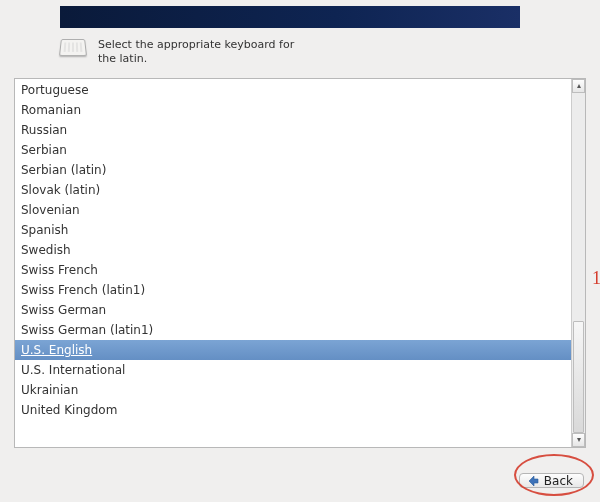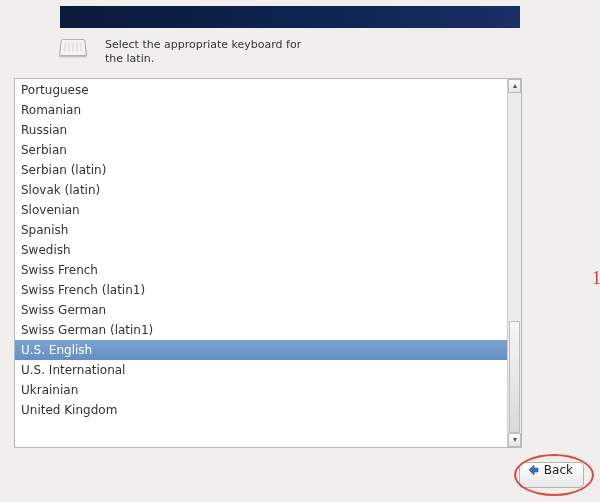--- a/index.html
+++ b/index.html
@@ -15,21 +15,21 @@
   .header-banner {
     position: absolute;
     left: 60px; top: 6px;
     width: 460px; height: 22px;
     background: linear-gradient(90deg, #0a1a3a 0%, #0e2452 60%, #1a2f66 100%);
   }
   .instruction {
     position: absolute;
     left: 14px; top: 38px;
     display: flex; align-items: flex-start;
-    gap: 19px;
+    gap: 12px;
     padding-left: 46px;
   }
   .kbd-icon {
     width: 26px; height: 18px;
     background: #f4f3f1;
     border: 1px solid #aaa;
     border-radius: 2px;
     transform: perspective(40px) rotateX(20deg);
     box-shadow: 0 1px 1px rgba(0,0,0,0.2);
     position: relative;
@@ -42,21 +42,21 @@
     opacity: 0.4;
   }
   .instruction-text {
     font-size: 11px;
     line-height: 1.25;
     color: #333;
   }
   .listbox-wrap {
     position: absolute;
     left: 14px; top: 78px;
-    width: 508px; height: 370px;
+    width: 572px; height: 370px;
     background: #fff;
     border: 1px solid #b8b8b8;
     display: flex;
   }
   .listbox {
     flex: 1;
     overflow: hidden;
     padding: 1px 0;
   }
   .list-item {
@@ -65,20 +65,21 @@
     height: 20px;
     padding: 0 6px;
     color: #333;
     white-space: nowrap;
     cursor: pointer;
   }
   .list-item.selected {
     background: #6e97c8;
     background: linear-gradient(#7ba4d4, #648fc4);
     color: #fff;
+    text-decoration: underline;
   }
   .scrollbar {
     width: 14px;
     background: #ececec;
     border-left: 1px solid #ccc;
     display: flex; flex-direction: column;
     align-items: stretch;
   }
   .sb-btn {
     height: 14px;
@@ -97,26 +98,26 @@
     border-radius: 1px;
     cursor: pointer;
   }
   .button-row {
     position: absolute;
     right: 16px; bottom: 14px;
     display: flex; gap: 10px;
   }
   .btn {
     min-width: 64px;
-    height: 26px;
+    height: 15px;
     padding: 0 10px 0 6px;
     background: linear-gradient(#fdfdfd,#e8e8e8);
     border: 1px solid #b5b5b5;
     border-radius: 4px;
-    display: flex; gap: 4px;
+    display: flex; align-items: center; gap: 4px;
     font-size: 12px;
     color: #222;
     cursor: pointer;
   }
   .btn svg { width: 14px; height: 14px; }
   .highlight-ring {
     position: absolute;
     right: 6px; bottom: 6px;
     width: 80px; height: 42px;
     border: 2px solid #d43c2c;

